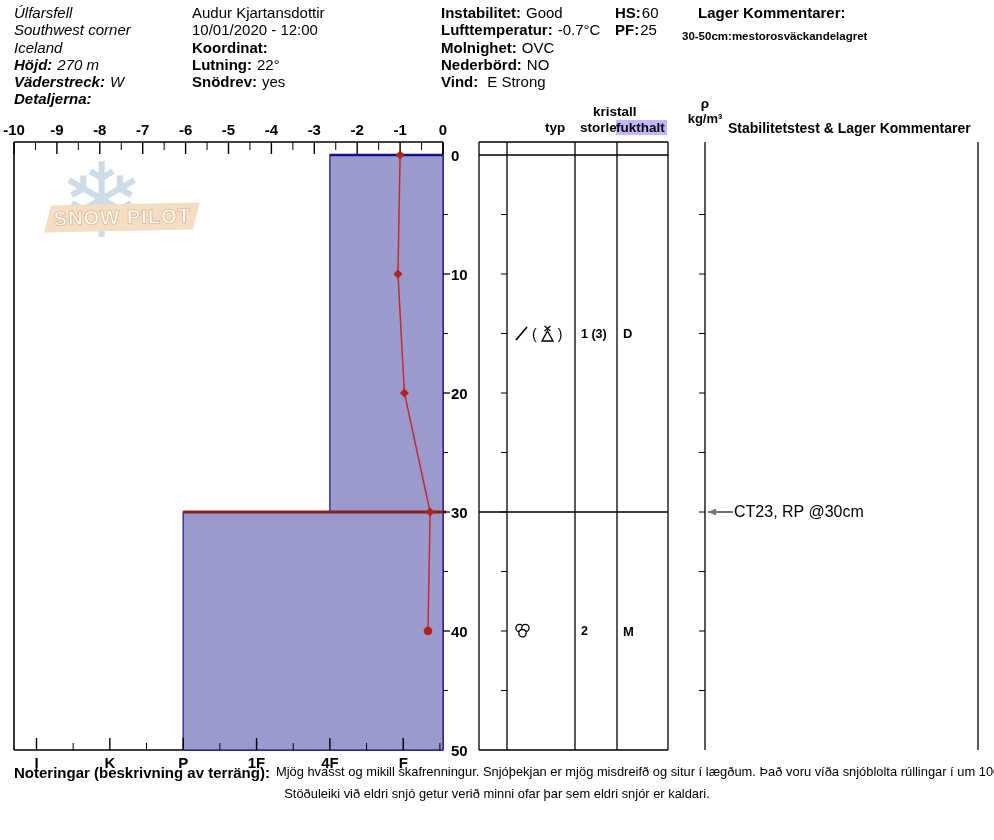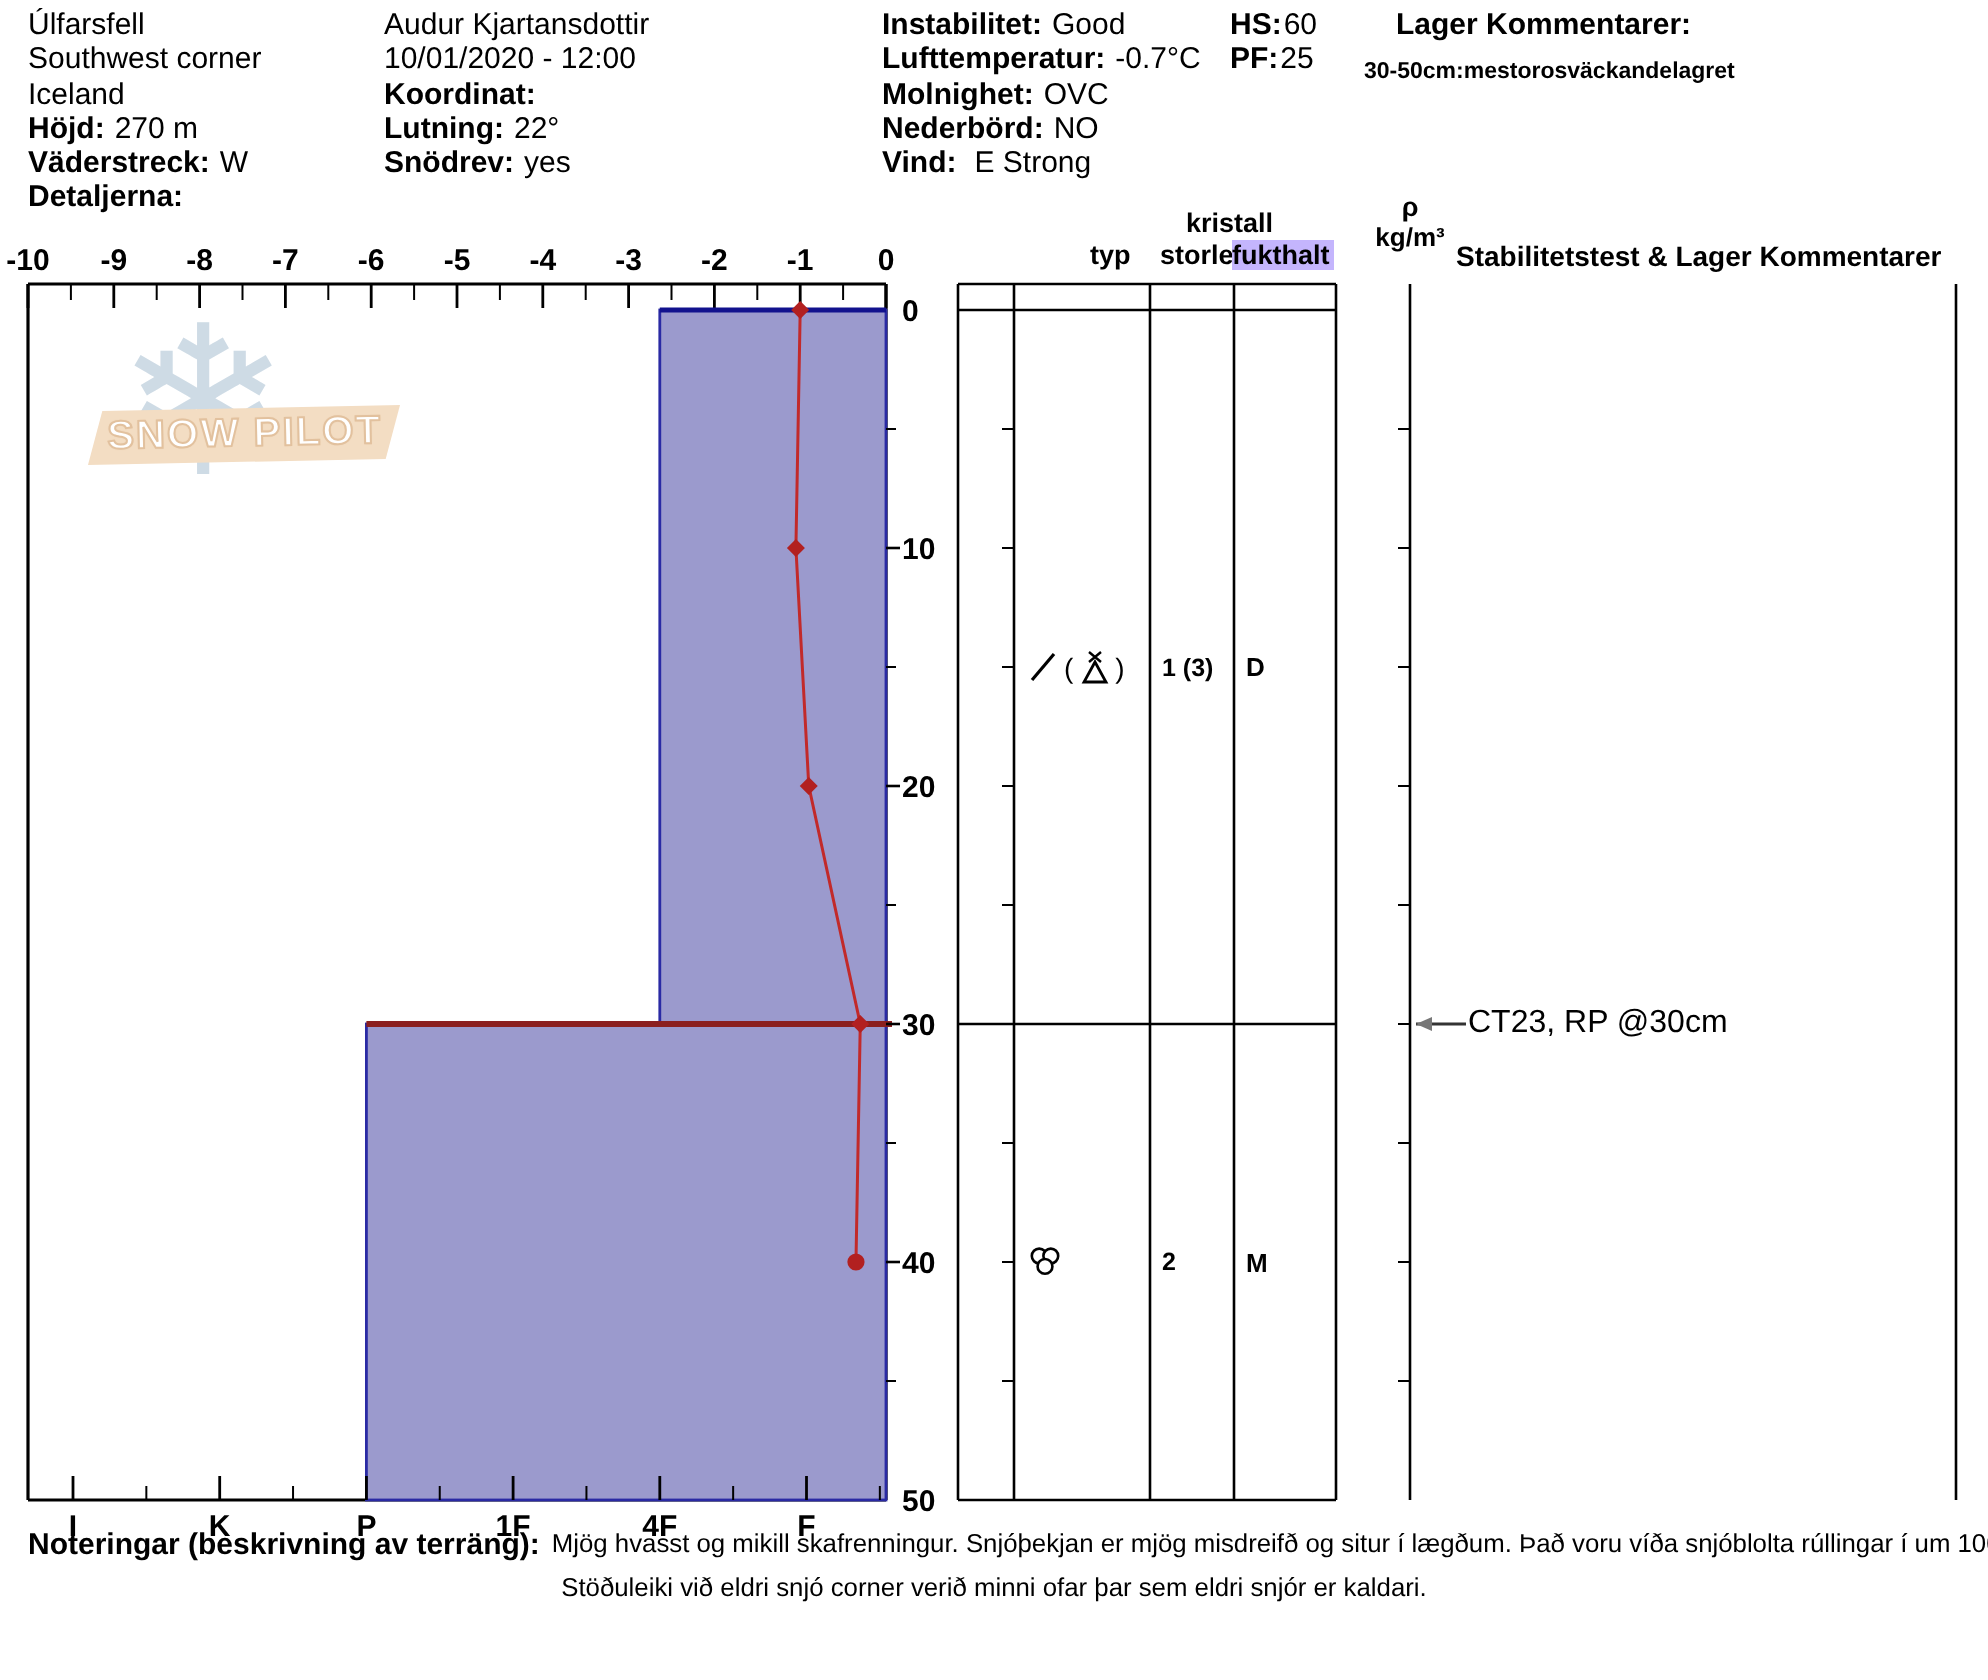--- a/index.html
+++ b/index.html
@@ -23,21 +23,21 @@
   .cell{position:absolute;font-weight:bold;font-size:12.5px;white-space:nowrap;display:flex;align-items:center;}
   .stab{position:absolute;display:flex;align-items:center;font-weight:normal;font-size:16px;white-space:nowrap;justify-content:space-between;}
   #notes{left:14px;top:764px;width:975px;display:flex;align-items:flex-start;white-space:nowrap;}
   #notes .nlb{font-weight:bold;font-size:15px;margin-right:6px;}
   #notes .ntx{font-size:12.9px;}
   #notes2{left:0;top:786px;width:994px;text-align:center;font-size:12.9px;}
 </style>
 </head>
 <body>
 
-<div class="hcol" style="left:14px;">
+<div class="hcol" style="left:14px;font-style:italic;">
   <div class="hline"><span>Úlfarsfell</span></div>
   <div class="hline"><span>Southwest corner</span></div>
   <div class="hline"><span>Iceland</span></div>
   <div class="hline"><span class="lb">Höjd:</span><span class="vl">270 m</span></div>
   <div class="hline"><span class="lb">Väderstreck:</span><span class="vl">W</span></div>
   <div class="hline"><span class="lb">Detaljerna:</span><span class="vl"></span></div>
 </div>
 
 <div class="hcol" style="left:192px;">
   <div class="hline"><span>Audur Kjartansdottir</span></div>
@@ -238,13 +238,13 @@
         <polygon points="1,5 9,1.5 9,8.5" fill="#777"></polygon>
       </svg>
       <span style="margin-left:1px">CT23, RP @30cm</span>
     </div>
   </div>
 
 <div id="notes" class="abs">
   <span class="nlb">Noteringar (beskrivning av terräng):</span>
   <span class="ntx">Mjög hvasst og mikill skafrenningur. Snjóþekjan er mjög misdreifð og situr í lægðum. Það voru víða snjóblolta rúllingar í um 100 til 200</span>
 </div>
-<div id="notes2" class="abs">Stöðuleiki við eldri snjó corner verið minni ofar þar sem eldri snjór er kaldari.</div>
+<div id="notes2" class="abs">Stöðuleiki við eldri snjó getur verið minni ofar þar sem eldri snjór er kaldari.</div>
 
 </body></html>

